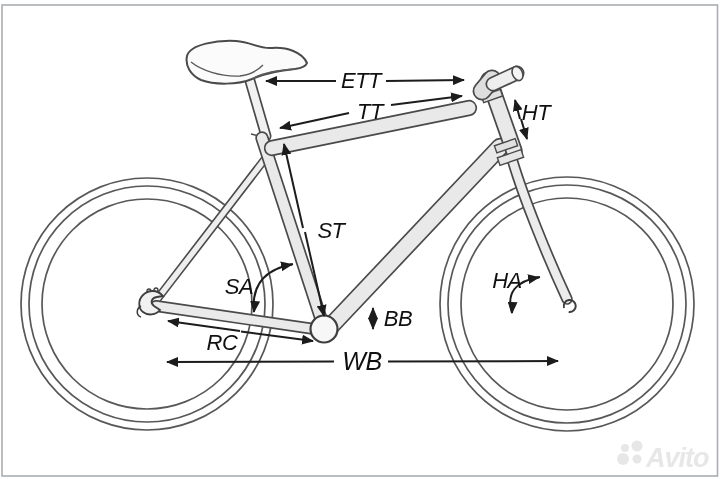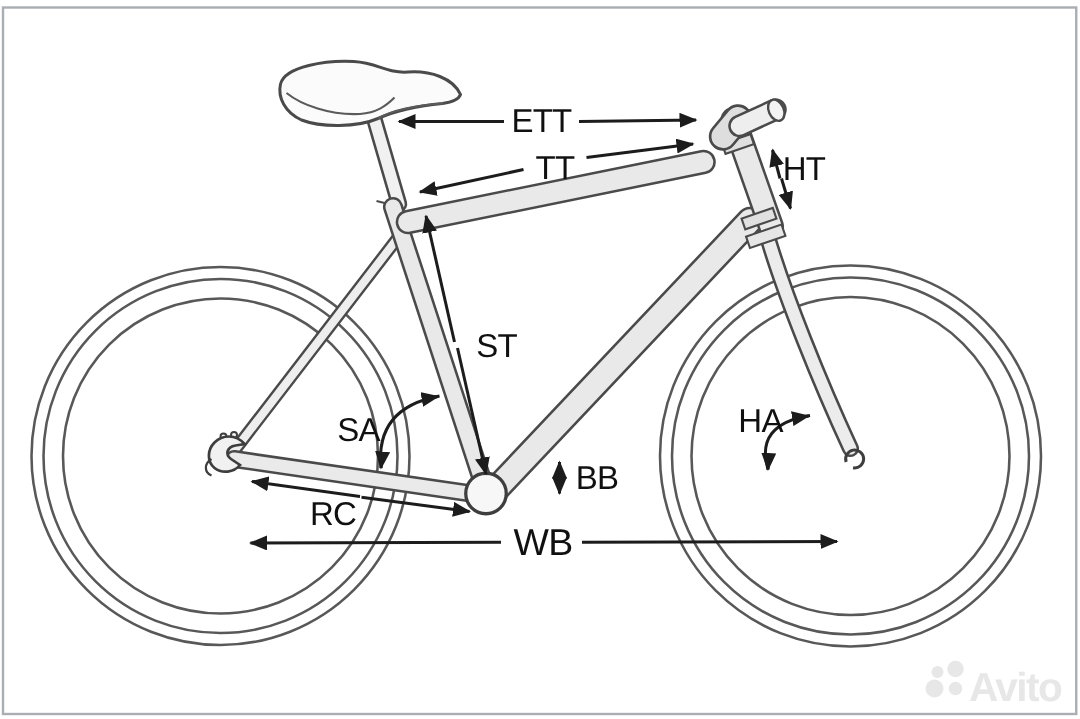--- a/index.html
+++ b/index.html
@@ -1,18 +1,18 @@
 <!DOCTYPE html>
 <html><head>
 <meta charset="utf-8">
 <style>
   html,body{margin:0;padding:0;background:#ffffff;}
   .stage{
     position:relative;width:720px;height:479px;background:#ffffff;
-    font-family:"Liberation Sans", sans-serif;overflow:hidden;
+    font-family:"Liberation Sans", sans-serif;overflow:hidden;font-style:italic;
   }
   svg{position:absolute;left:0;top:0;}
   .ln{stroke:#1c1c1c;stroke-width:2;fill:none;}
   .lab{
     font-family:"Liberation Sans", sans-serif;
     font-size:22px;fill:#101010;text-anchor:middle;letter-spacing:-0.5px;
   }
   .lab-big{font-size:25px;}
   .tube-o{stroke:#4a4a4a;fill:none;stroke-linecap:round;}
   .tube-i{fill:none;stroke-linecap:round;}

